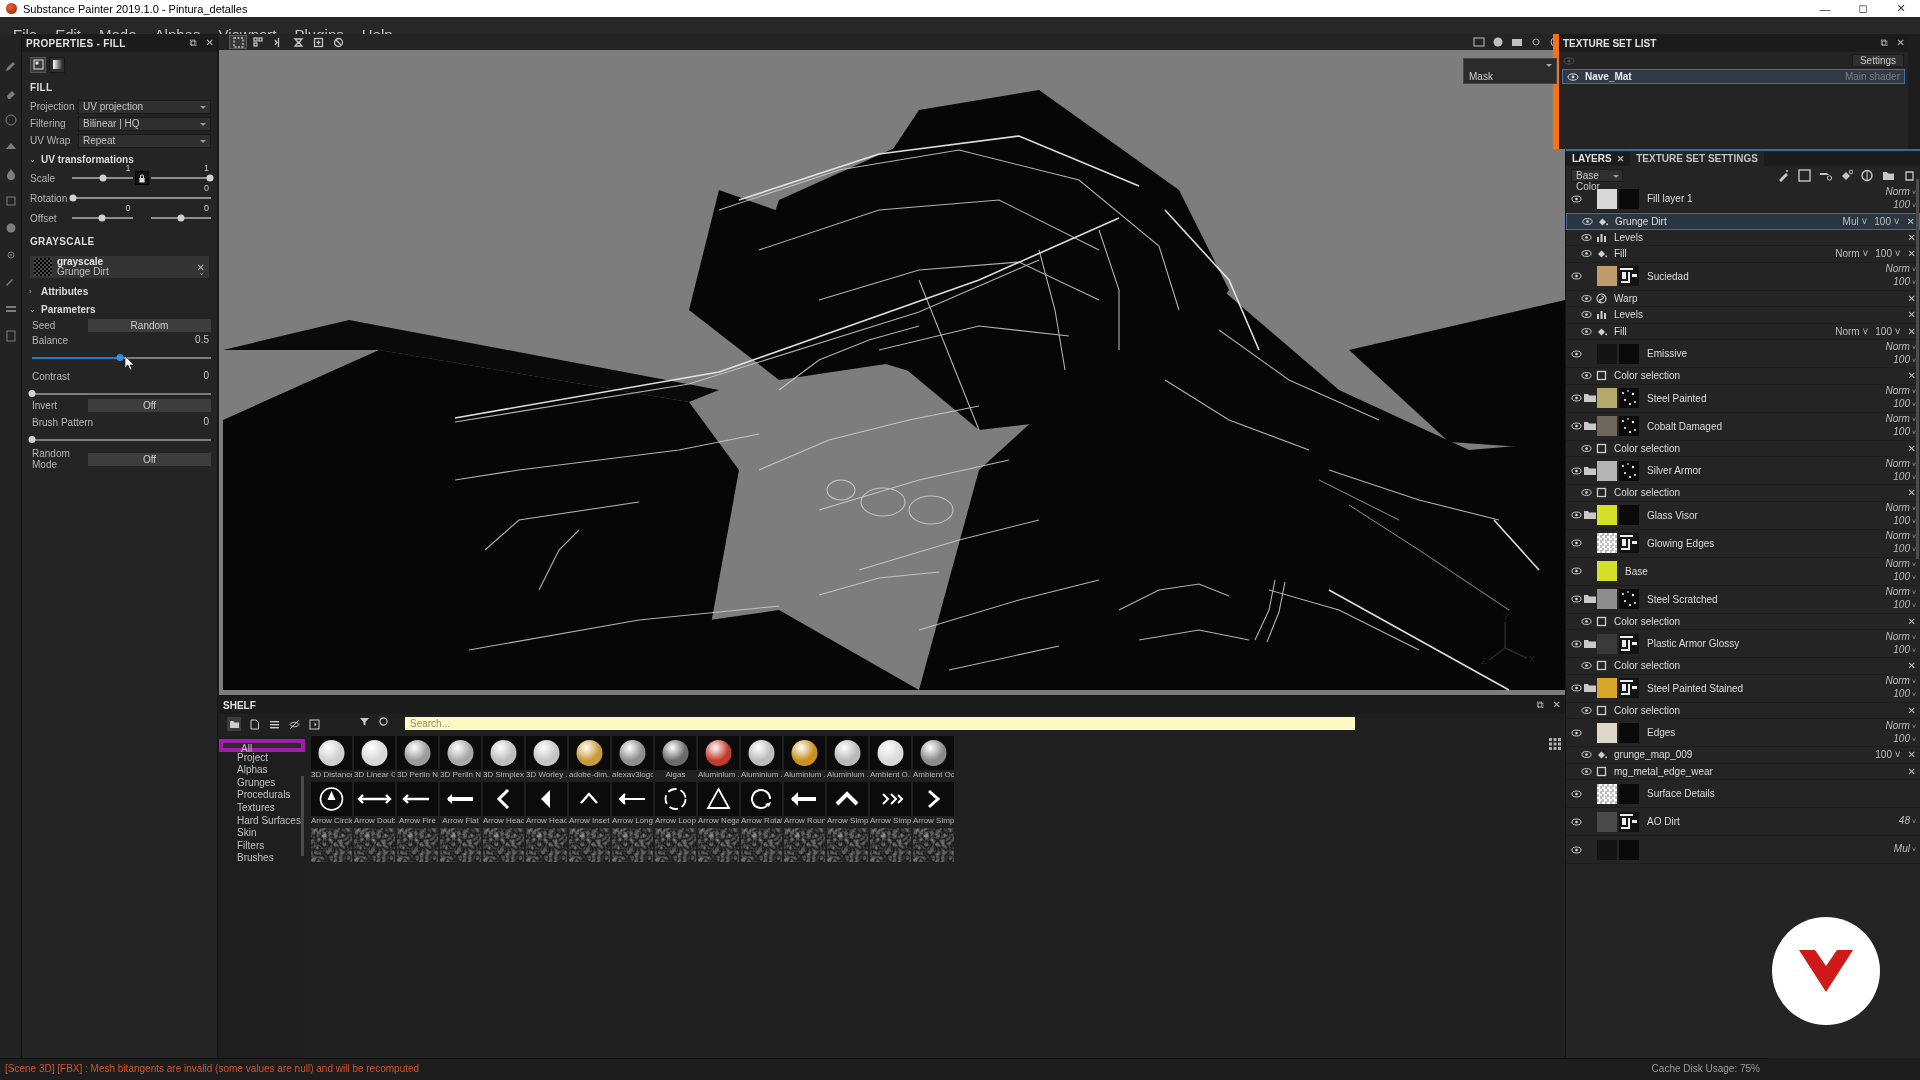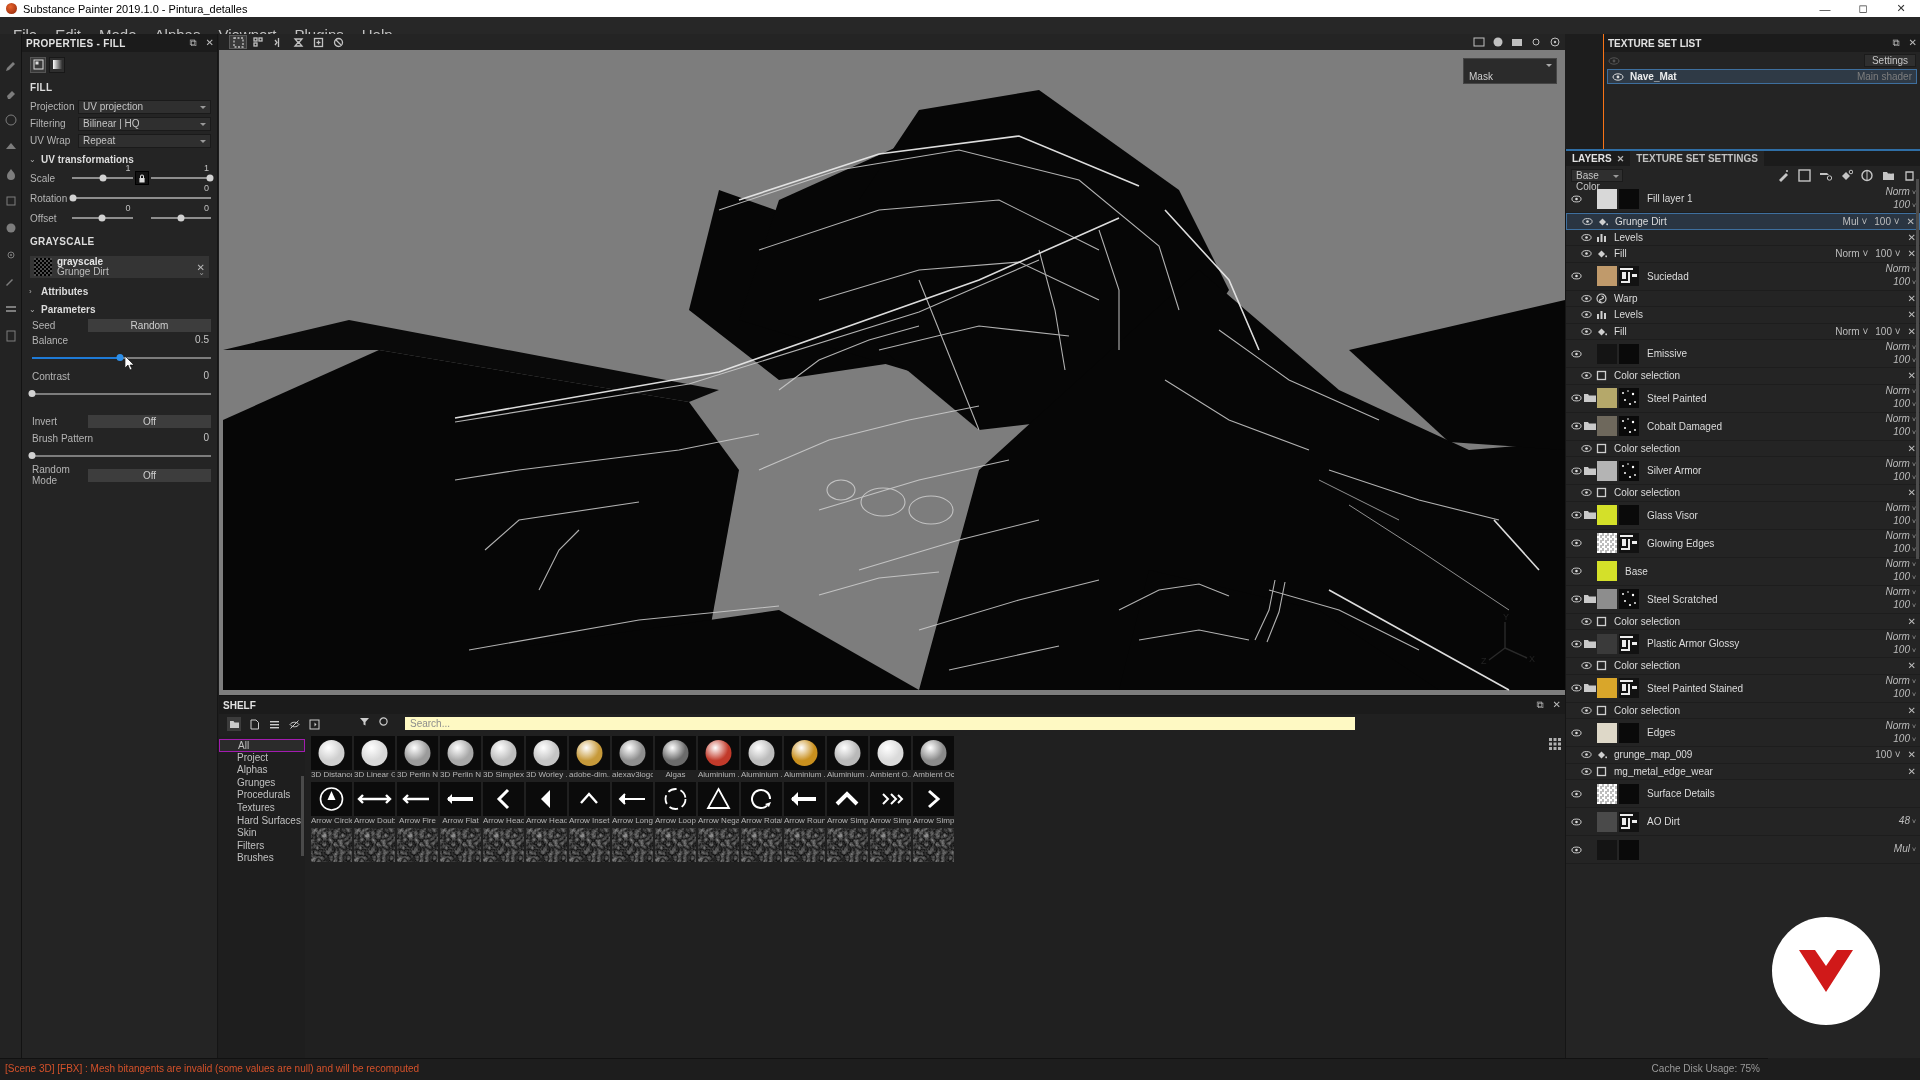--- a/index.html
+++ b/index.html
@@ -162,32 +162,32 @@
   .shelf-filter { position:absolute; left:140px; top:20px; display:flex; align-items:center; gap:8px; }
   .shelf-filter svg { width:11px; height:11px; }
   .search-box {
     position:absolute; left:186px; top:21px; width:950px; height:13px;
     background:#fef9c3; border:none; font-size:10px; color:#8d8d8d; padding:0 5px; line-height:13px;
   }
 
   .shelf-body { position:absolute; left:0; top:40px; right:0; bottom:0; display:flex; }
   .cats { width:86px; background:#1e1e1e; padding-top:3px; position:relative; }
   .cat { height:12.6px; font-size:10px; color:#c0c0c0; padding-left:18px; line-height:12.6px; }
-  .cat.sel { background:#2b2b2b; border:1px solid #a21caf; }
+  .cat.sel { background:#2b2b2b; border:4px solid #a21caf; }
   .cats .scroll { position:absolute; right:1px; top:40px; width:3px; height:80px; background:#4a4a4a; }
 
   .assets { flex:1; position:relative; overflow:hidden; padding-left:6px; }
   .arow { display:flex; gap:2px; margin-bottom:2px; }
   .acell { width:41px; }
   .athumb { width:41px; height:34px; background:#0b0b0b; position:relative; overflow:hidden; }
   .alabel { font-size:8px; color:#b5b5b5; text-align:center; line-height:10px; white-space:nowrap; overflow:hidden; }
   .grid-ico { position:absolute; right:4px; top:2px; width:12px; height:12px; }
 
   
-  .tsl { position:absolute; right:0; top:34px; width:317px; height:115px; background:#242424; border-left:1px solid #f97316; }
+  .tsl { position:absolute; right:12px; top:34px; width:355px; height:115px; background:#242424; border-left:6px solid #f97316; }
   .tsl-head { height:18px; background:#1b1b1b; display:flex; align-items:center; padding:0 4px; position:relative; }
   .tsl-head .pt { font-size:10px; font-weight:bold; color:#e2e2e2; }
   .tsl-head .ctl { position:absolute; right:3px; display:flex; gap:9px; }
   .tsl-head .ctl span { font-size:10px; color:#bdbdbd; }
   .tsl-bar { height:17px; display:flex; align-items:center; position:relative; padding:0 4px; }
   .tsl-bar .eye { opacity:.35; }
   .tsl-settings {
     position:absolute; right:4px; width:52px; height:13px; background:#2f2f2f; border:1px solid #1b1b1b;
     font-size:10px; color:#c6c6c6; text-align:center; line-height:11px;
   }
@@ -460,21 +460,21 @@
 
     <div class="pr-sld" style="margin-top:8px">
       <span class="lbl">Contrast</span>
       <span class="num">0</span>
     </div>
     <div class="pr-bar">
       <div class="bg"></div>
         <div class="kn plain" style="left:0%"></div>
     </div>
 
-    <div class="pr-row" style="margin-top:16px">
+    <div class="pr-row" style="margin-top:0">
       <span class="lbl">Invert</span>
       <div class="btnflat">Off</div>
     </div>
 
     <div class="pr-sld" style="margin-top:4px">
       <span class="lbl">Brush Pattern</span>
       <span class="num">0</span>
     </div>
     <div class="pr-bar">
       <div class="bg"></div>

